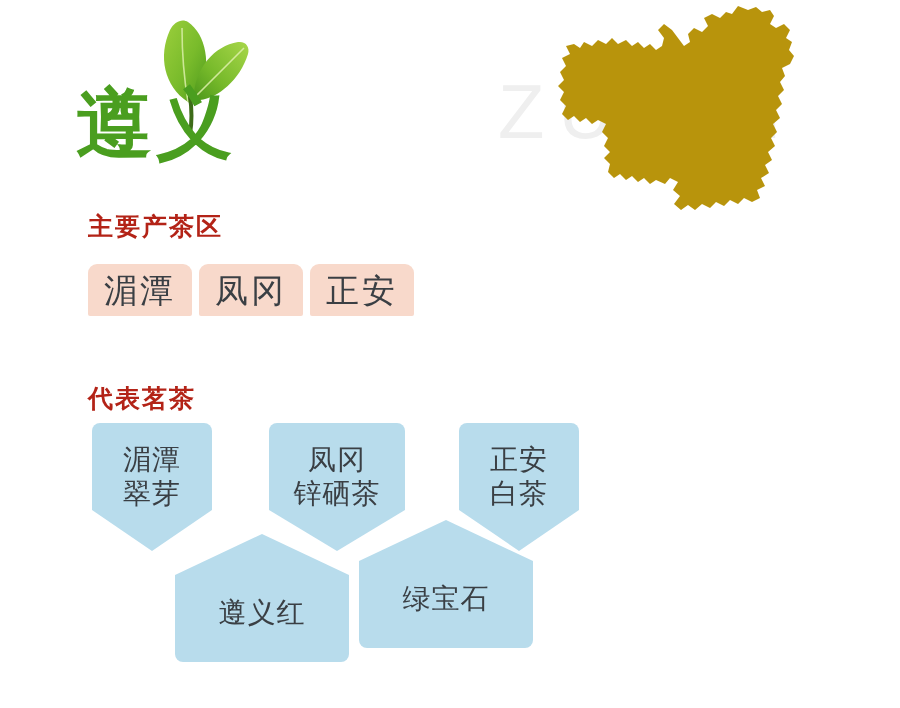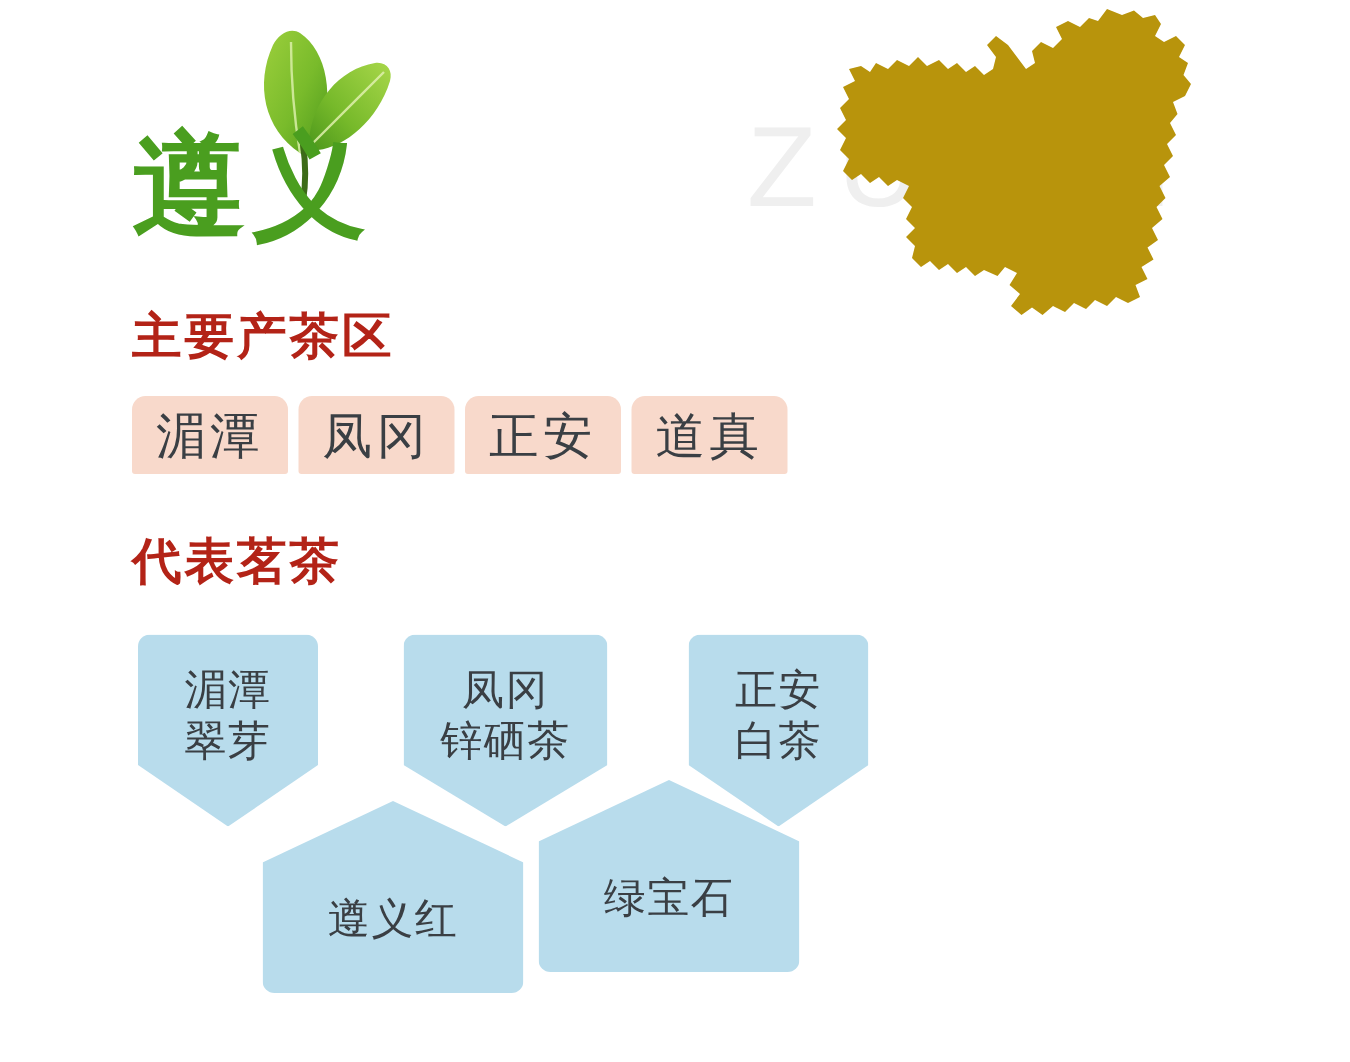--- a/index.html
+++ b/index.html
@@ -14,21 +14,21 @@
     position: relative;
     width: 900px;
     height: 708px;
     background: #ffffff;
     overflow: hidden;
   }
 
   
   .logo-block {
     position: absolute;
-    left: 84px;
+    left: 72px;
     top: 14px;
     width: 270px;
     height: 170px;
   }
   .logo-word {
     position: absolute;
     left: 4px;
     top: 72px;
     font-size: 76px;
     line-height: 76px;
@@ -70,30 +70,30 @@
   .map-svg {
     position: absolute;
     left: 60px;
     top: 2px;
   }
 
   
   .heading {
     position: absolute;
     left: 88px;
-    font-size: 33px;
+    font-size: 25px;
     line-height: 33px;
     font-weight: 700;
     color: #b32317;
     letter-spacing: 2px;
-    font-family: Liberation Mono, monospace;
+    font-family: Liberation Sans, sans-serif;
     white-space: nowrap;
   }
   #heading-regions { top: 210px; }
-  #heading-teas   { top: 360px; text-align: center; }
+  #heading-teas   { top: 382px; text-align: center; }
 
   
   .tag-row {
     position: absolute;
     left: 88px;
     top: 264px;
     display: flex;
     gap: 7px;
   }
   .tag {
@@ -218,21 +218,20 @@
       </svg>
     </div>
   </div>
 
   <div class="heading" id="heading-regions">主要产茶区</div>
 
   <div class="tag-row">
     <div class="tag">湄潭</div>
     <div class="tag">凤冈</div>
     <div class="tag">正安</div>
-    <div class="tag">道真</div>
   </div>
 
   <div class="heading" id="heading-teas">代表茗茶</div>
 
   <div class="tea-area">
 
     <div class="pent down" style="left:92px;  top:423px;">
       <div class="shape"></div>
       <div class="label">湄潭
 翠芽</div>

